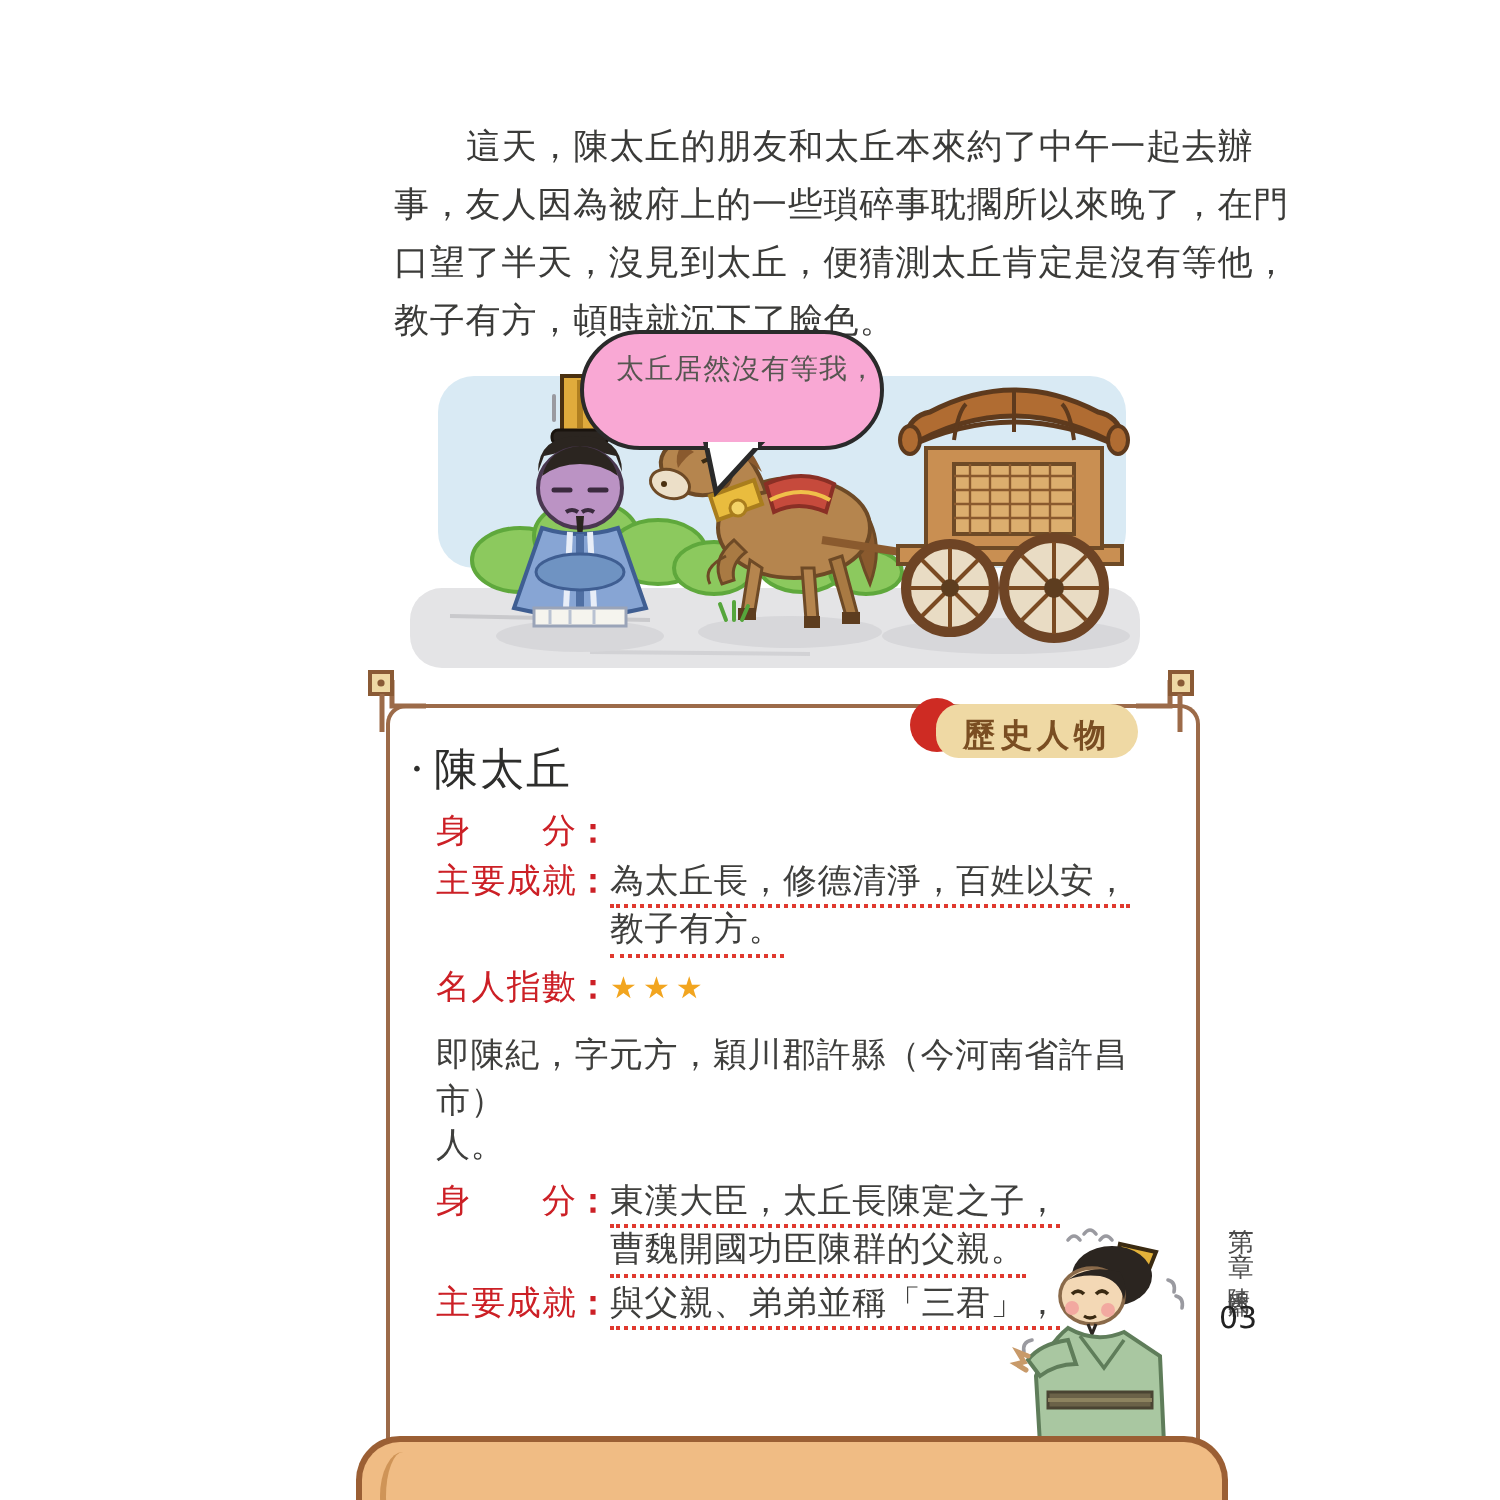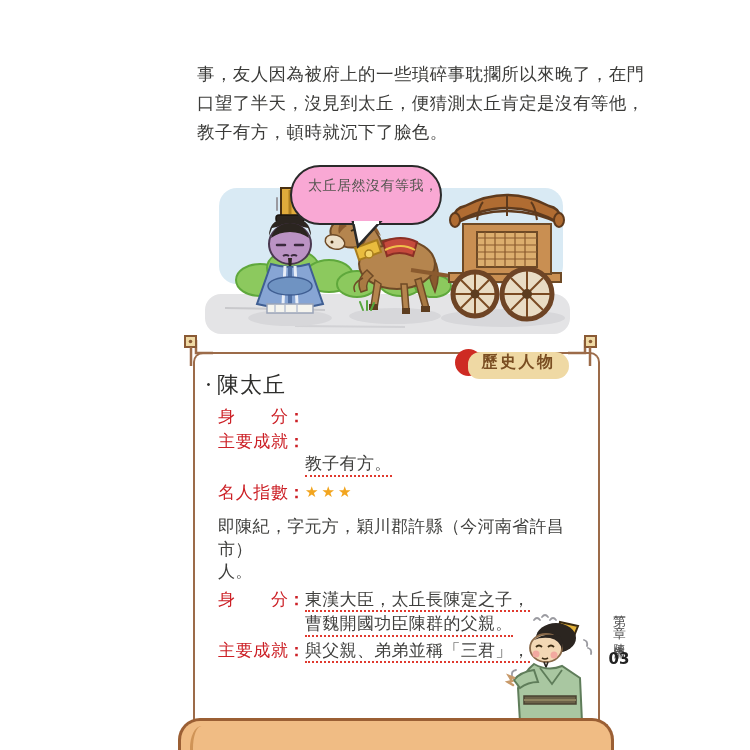--- a/index.html
+++ b/index.html
@@ -33,21 +33,21 @@
     box-sizing:border-box;background:#fff;
   }
   .corner-knot{position:absolute;z-index:7;}
   .badge-circle{
     position:absolute;left:455px;top:349px;width:27px;height:27px;border-radius:50%;
     background:#ce2b23;z-index:6;
   }
   .badge-pill{
     position:absolute;left:468px;top:352px;width:101px;height:27px;z-index:7;
     background:#efd9a4;border-radius:14px 16px 15px 13px;
-    display:flex;align-items:flex-start;justify-content:center;
+    display:flex;align-items:flex-end;justify-content:center;
     font-size:16px;font-weight:bold;color:#7a4e22;letter-spacing:2.5px;
   }
   .box-content{position:absolute;left:193px;top:352px;width:407px;z-index:6;
     box-sizing:border-box;padding:18px 14px 0 12px;color:#3f3f3d;font-size:17px;}
   .entry-heading{font-weight:normal;font-size:22px;color:#2e2e2c;margin:0 0 4px 0;letter-spacing:1px;}
   .entry-heading .bullet{display:inline-block;width:12px;color:#2e2e2c;}
   .intro{margin:0 0 5px 13px;line-height:22.5px;letter-spacing:0.3px;}
   .row{display:flex;margin:2px 0 2px 13px;line-height:22.5px;}
   .row .label{
     display:inline-block;width:70px;color:#cc2026;font-weight:normal;
@@ -80,29 +80,30 @@
     border-left:3px solid #cf9457;border-radius:50%;
   }
 
   
   .side{position:absolute;left:604px;top:604px;width:30px;z-index:2;
     display:flex;flex-direction:column;align-items:center;
     font-family:"DejaVu Sans","Liberation Sans",sans-serif;}
   .vtext{writing-mode:vertical-rl;text-orientation:upright;color:#4b4b4b;}
   .chapter{font-size:13px;letter-spacing:6px;}
   .section{font-size:11.5px;letter-spacing:2px;margin-top:12px;}
-  .pagenum{font-size:15px;font-weight:bold;color:#222;margin-top:10px;
+  .pagenum{font-size:15px;font-weight:normal;color:#222;margin-top:10px;
     font-family:"DejaVu Sans","Liberation Sans",sans-serif;text-align:right;}
 </style>
 </head>
 <body>
 
 <div>
 
   <div class="story">
+    <div class="line first">這天，陳太丘的朋友和太丘本來約了中午一起去辦</div>
     <div class="line">事，友人因為被府上的一些瑣碎事耽擱所以來晚了，在門</div>
     <div class="line">口望了半天，沒見到太丘，便猜測太丘肯定是沒有等他，</div>
     <div class="line">教子有方，頓時就沉下了臉色。</div>
   </div>
 
   <svg class="scene" viewBox="0 0 365 188" xmlns="http://www.w3.org/2000/svg">
 
     <rect x="14" y="30" width="344" height="96" rx="18" fill="#d9eaf4"></rect>
 
     <rect x="0" y="136" width="365" height="40" rx="16" fill="#e4e4e6"></rect>
@@ -269,21 +270,21 @@
       <div class="intro">
       </div>
       <div class="row">
         <span class="label">身　分</span>
           <span class="colon">：</span>
       </div>
       <div class="row">
         <span class="label">主要成就</span>
           <span class="colon">：</span>
         <div class="value">
-          <br>
+          <span class="vline">為太丘長，修德清淨，百姓以安，</span><br>
           <span class="vline">教子有方。</span>
         </div>
       </div>
       <div class="row fame-row">
         <span class="label">名人指數</span>
           <span class="colon">：</span>
         <span class="stars">★★★</span>
       </div>
     </div>
 

